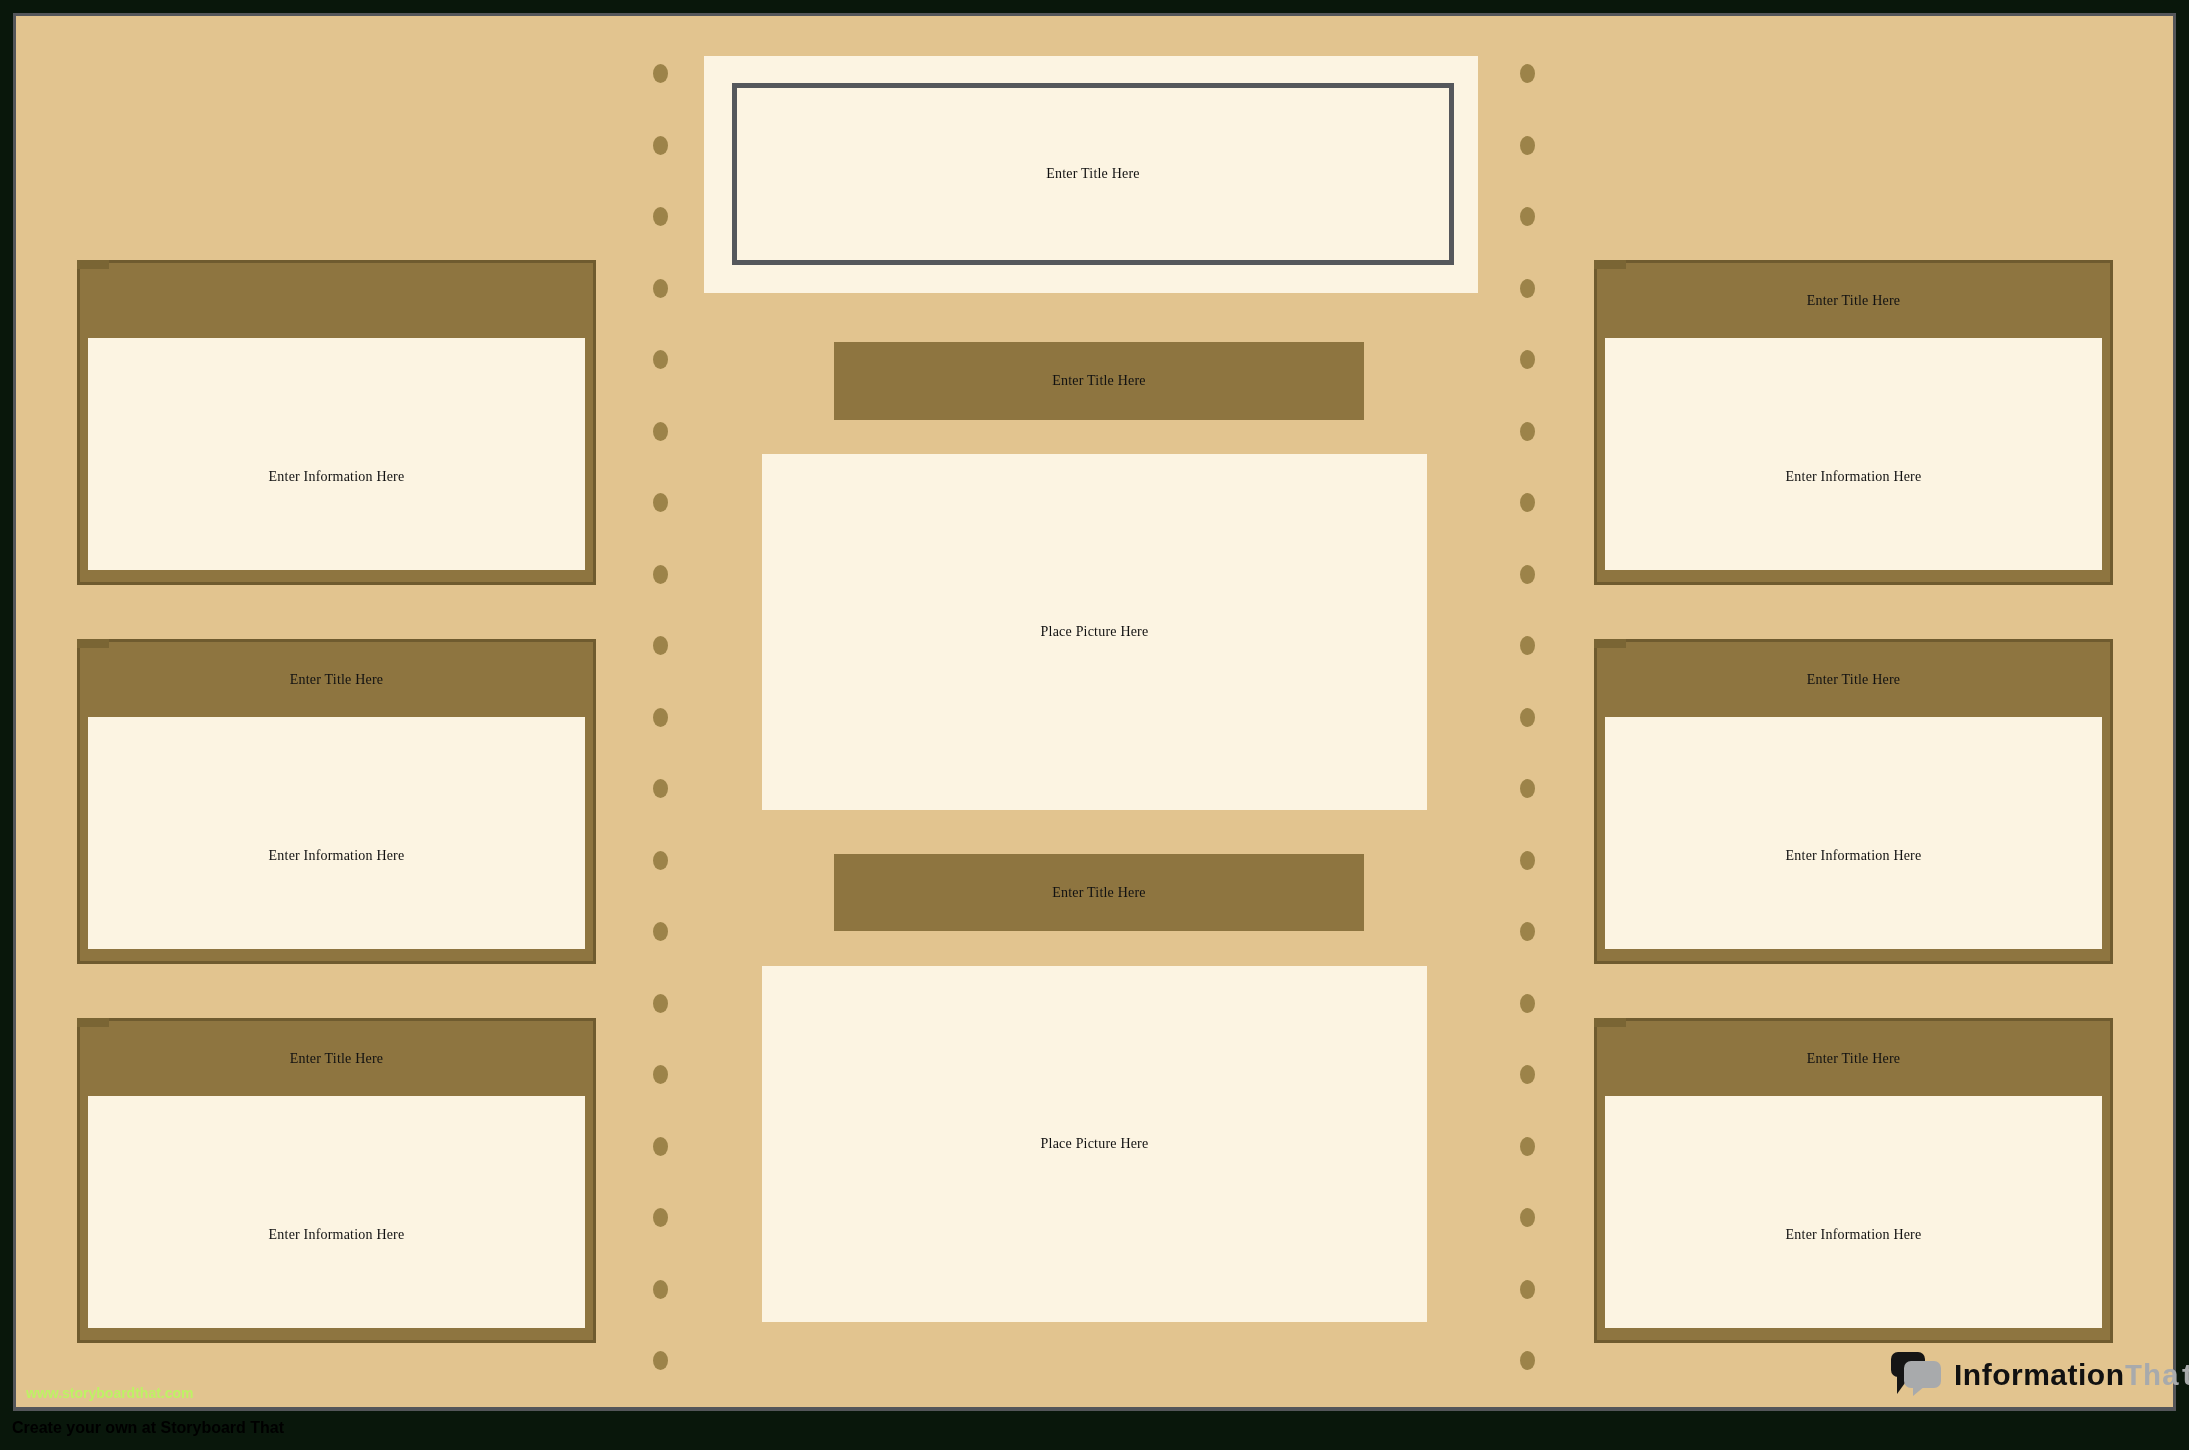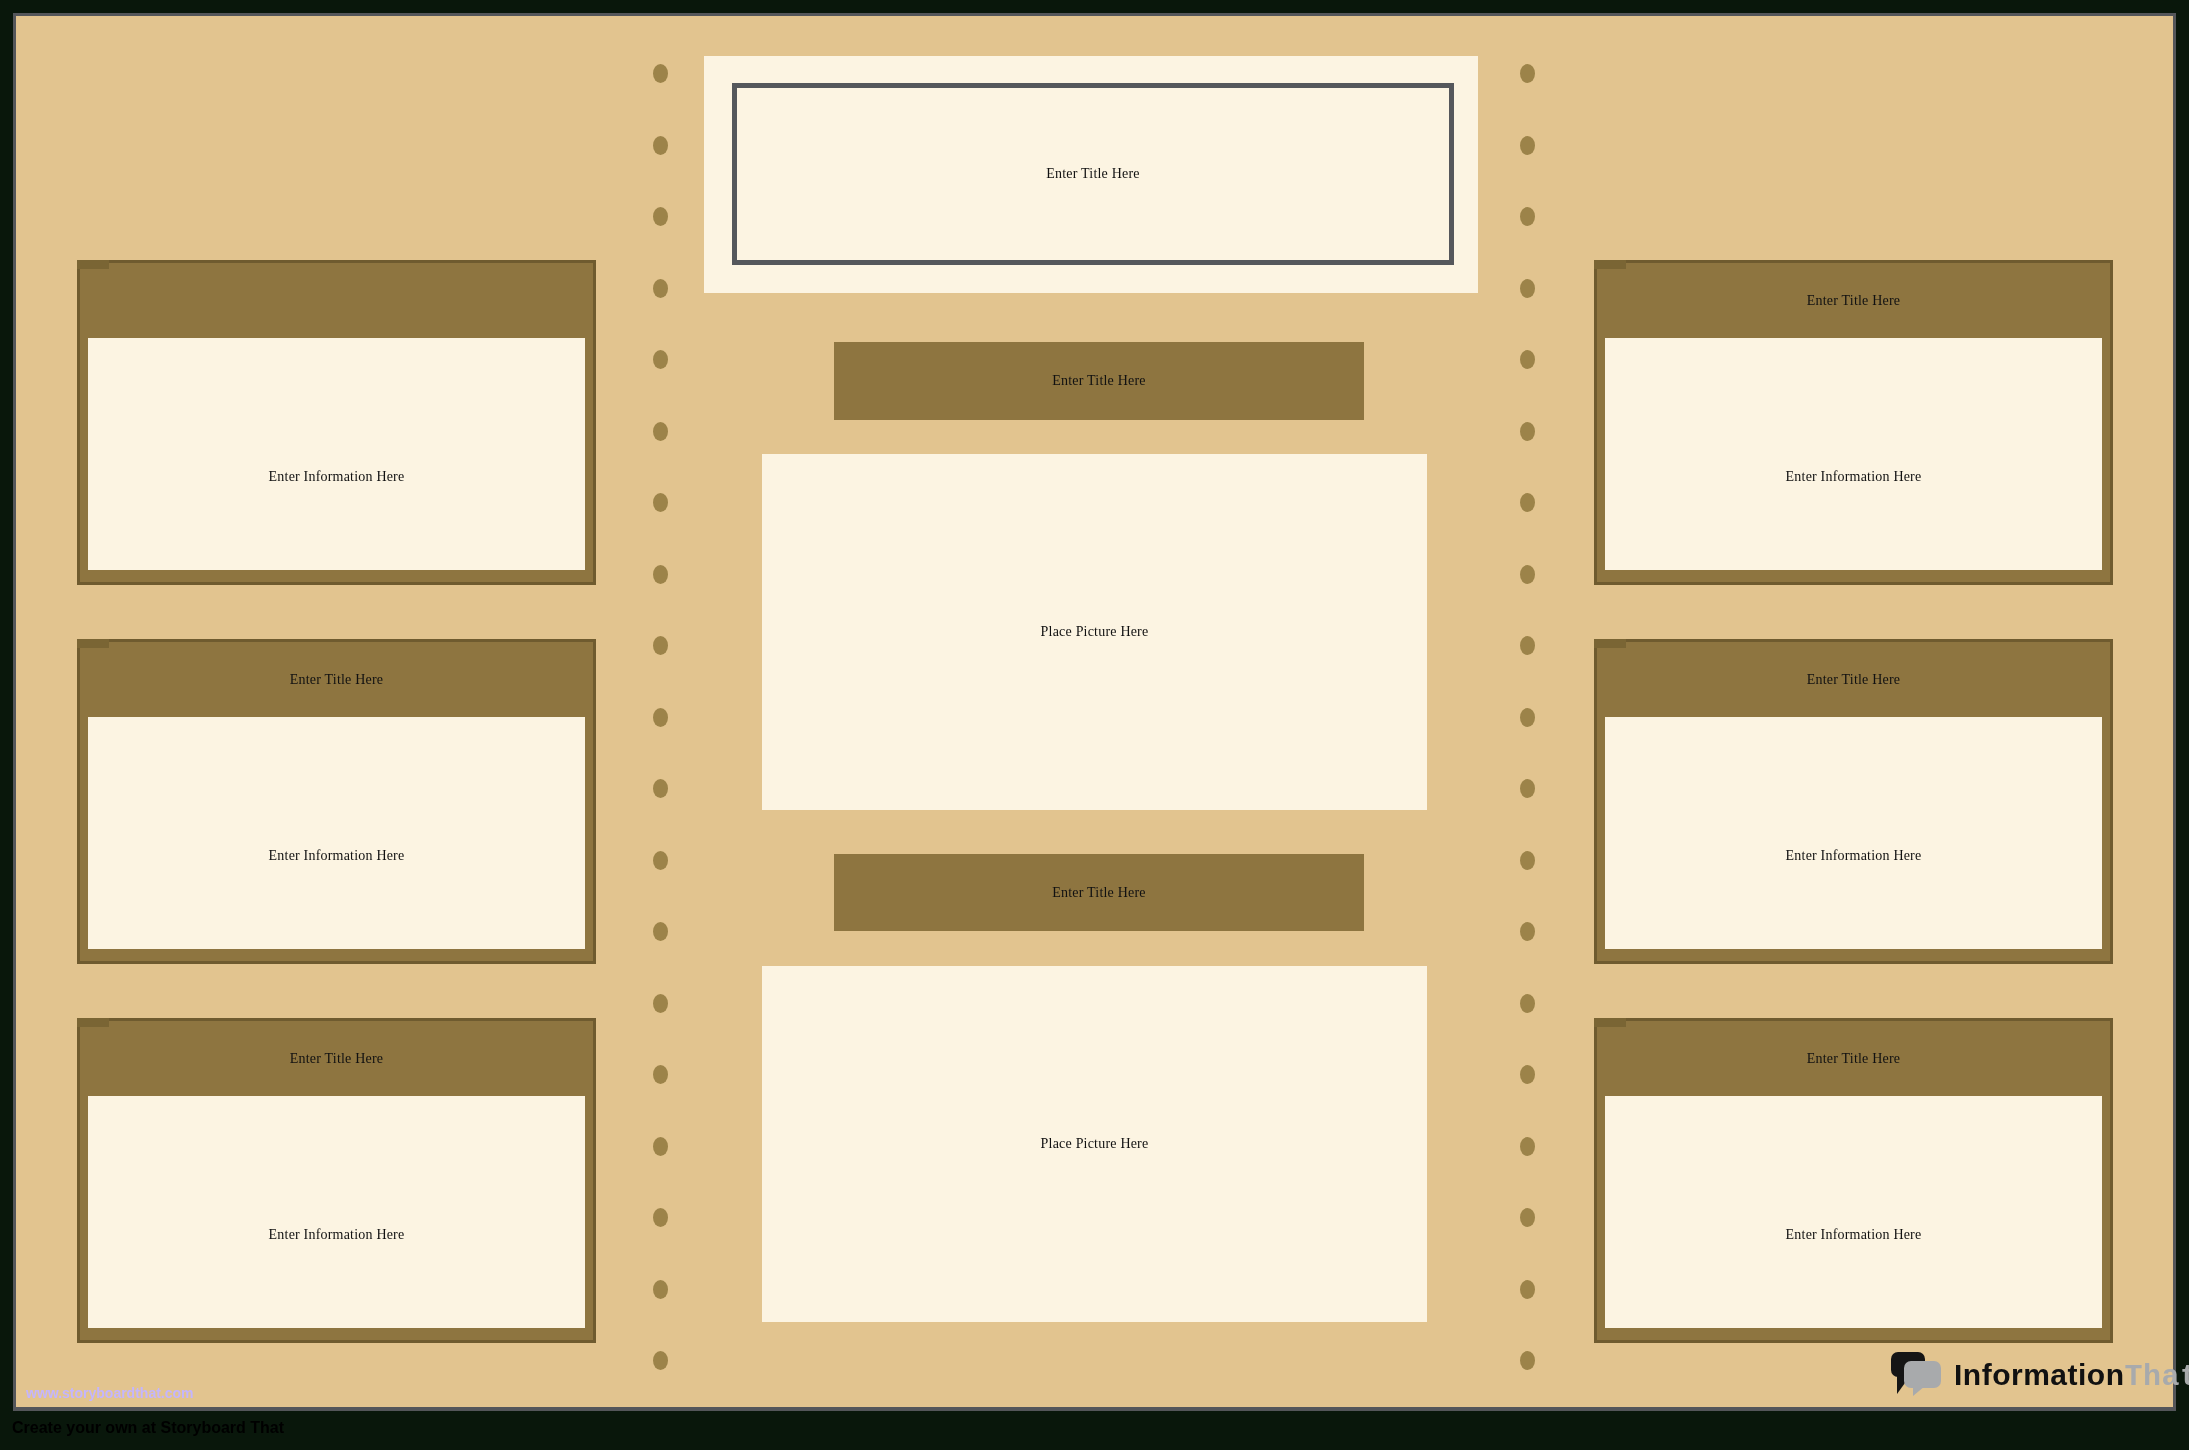--- a/index.html
+++ b/index.html
@@ -90,21 +90,21 @@
     transform:translateY(-50%);
     text-align:center;
   }
   .col-left{left:77px;}
   .col-right{left:1594px;}
   .row1{top:260px;} .row2{top:639px;} .row3{top:1018px;}
   
   .site-url{
     position:absolute;left:26px;top:1385px;
     font-family:"Liberation Sans","DejaVu Sans",sans-serif;
-    font-weight:bold;font-size:14px;color:#c4b5fd;
+    font-weight:bold;font-size:14px;color:#bef264;
   }
   .logo{
     position:absolute;top:1352px;left:1890px;height:48px;
     display:flex;align-items:center;gap:8px;
     font-family:"Liberation Sans","DejaVu Sans",sans-serif;
   }
   .logo-text{font-size:30px;font-weight:bold;color:var(--text-black);letter-spacing:.5px;white-space:nowrap;}
   .logo-text .that{color:var(--logo-gray);font-family:Liberation Mono, monospace;}
   .bottom-band{
     position:absolute;left:0;right:0;top:1415px;height:35px;

